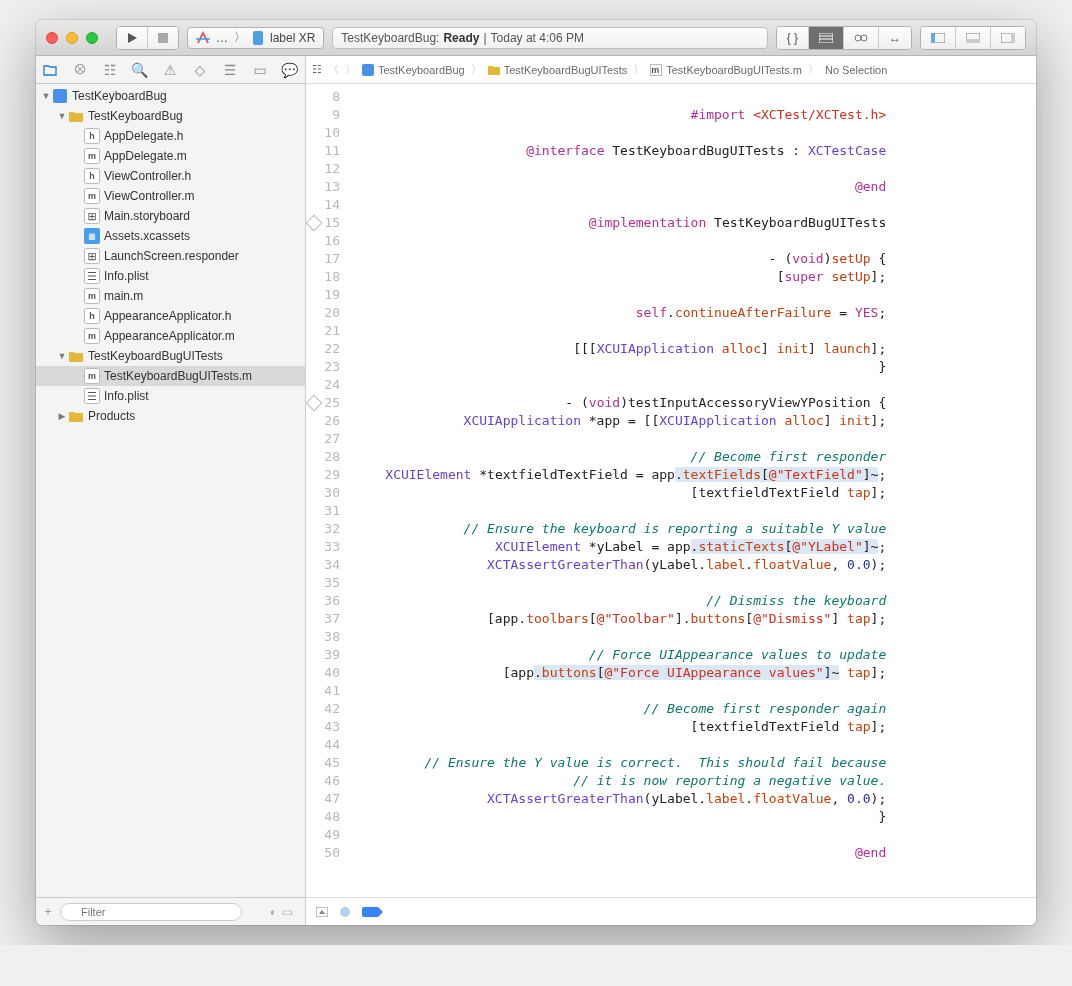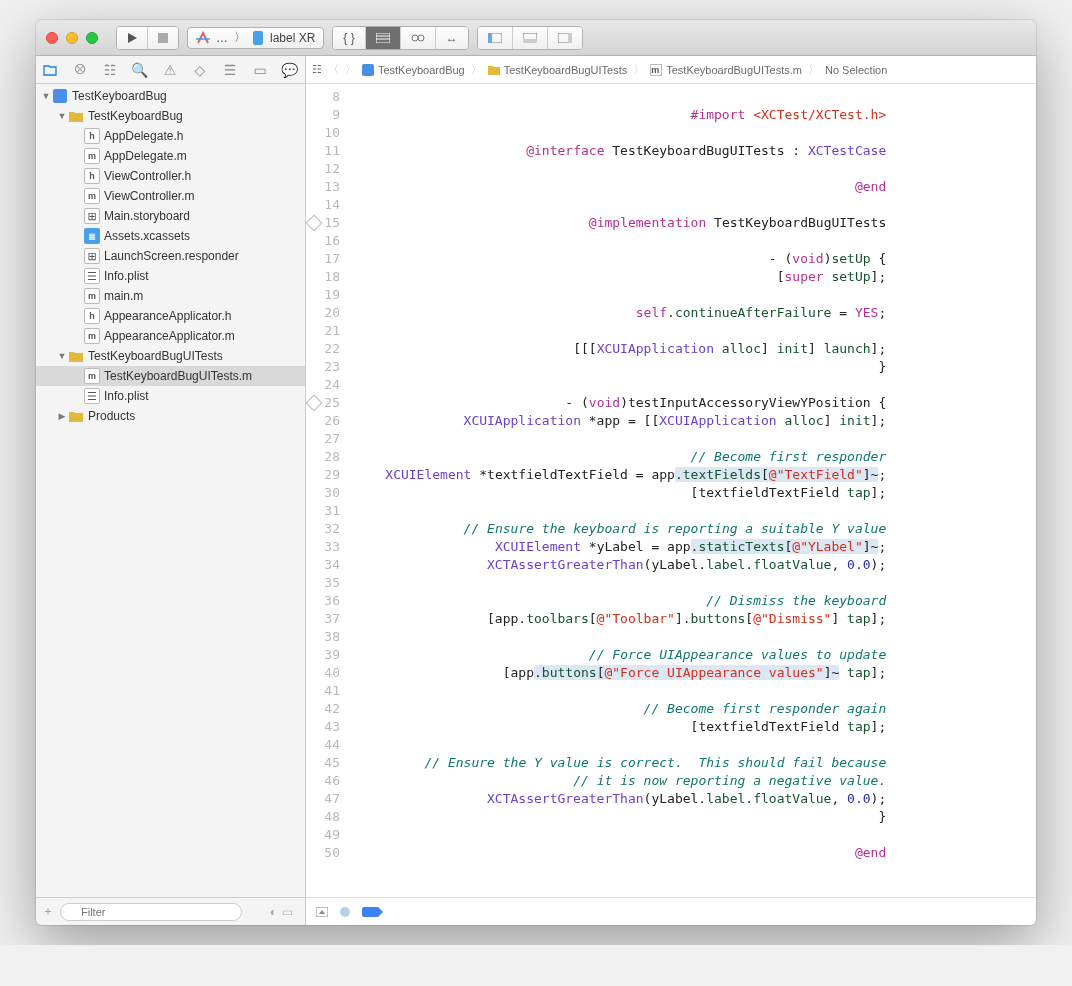--- a/index.html
+++ b/index.html
@@ -78,21 +78,21 @@
   .jumpbar{height:28px;border-bottom:1px solid #ddd;display:flex;align-items:center;padding:0 6px;gap:6px;color:#6a6a6a;font-size:11px;}
   .jumpbar .jb-item{display:flex;align-items:center;gap:4px;}
   .jumpbar .chev{color:#bbb;}
   .code-wrap{flex:1;display:flex;overflow:auto;font-family:"SF Mono",Menlo,Consolas,monospace;font-size:13px;line-height:18px;}
   .gutter{width:40px;text-align:right;color:#b8b8b8;padding:4px 6px 4px 0;user-select:none;background:#fff;position:relative;}
   .gutter .ln{height:18px;}
   .gutter .diamond{position:absolute;left:2px;width:12px;height:12px;border:1px solid #bbb;transform:rotate(45deg);background:#fff;}
   .code{padding:4px 8px;white-space:pre;color:#222;text-align:right;}
   .kw{color:#b42f93;}      
   .type{color:#6b40c9;}    
-  .method{color:#14532d;}  
+  .method{color:#c2410c;}  
   .str{color:#d12f1b;}     
   .comm{color:#0f766e;font-style:italic;}
   .num{color:#2a2aa5;}
   .dot{color:#222;}
   .hl{background:#dbe7f4;border-radius:2px;}
   .debug-bar{height:28px;border-top:1px solid #ddd;display:flex;align-items:center;padding:0 10px;gap:12px;color:#888;}
   .circ{width:10px;height:10px;border-radius:50%;background:#7aa7e0;}
   .tag-ic{width:16px;height:10px;background:#3b82f6;border-radius:2px 0 0 2px;position:relative;}
   .tag-ic:after{content:"";position:absolute;right:-5px;top:0;border-top:5px solid transparent;border-bottom:5px solid transparent;border-left:5px solid #3b82f6;}
   svg{display:block;}
@@ -124,20 +124,26 @@
       <svg width="14" height="14">
           <polyline points="2,12 7,2 12,12" stroke="#d66" stroke-width="2" fill="none"></polyline>
           <polyline points="0,8 14,8" stroke="#39a0ed" stroke-width="1.5"></polyline>
         </svg>
       <span>…</span>
       <span class="chev">〉</span>
       <svg width="12" height="16">
           <rect x="1" y="1" width="10" height="14" rx="2" fill="#4aa0e8"></rect>
         </svg>
       <span>label XR</span>
+    </div>
+    <div class="status">
+      <span>TestKeyboardBug:</span>
+      <b style="color:#333">Ready</b>
+      <span>|</span>
+      <span>Today at 4:06 PM</span>
     </div>
     <div class="seg">
       <div class="seg-btn">{ }</div>
       <div class="seg-btn dark">
         <svg width="14" height="10">
             <rect x="0" y="0" width="14" height="10" fill="none" stroke="#fff"></rect>
             <line x1="0" y1="3" x2="14" y2="3" stroke="#fff"></line>
             <line x1="0" y1="6" x2="14" y2="6" stroke="#fff"></line>
           </svg>
       </div>

